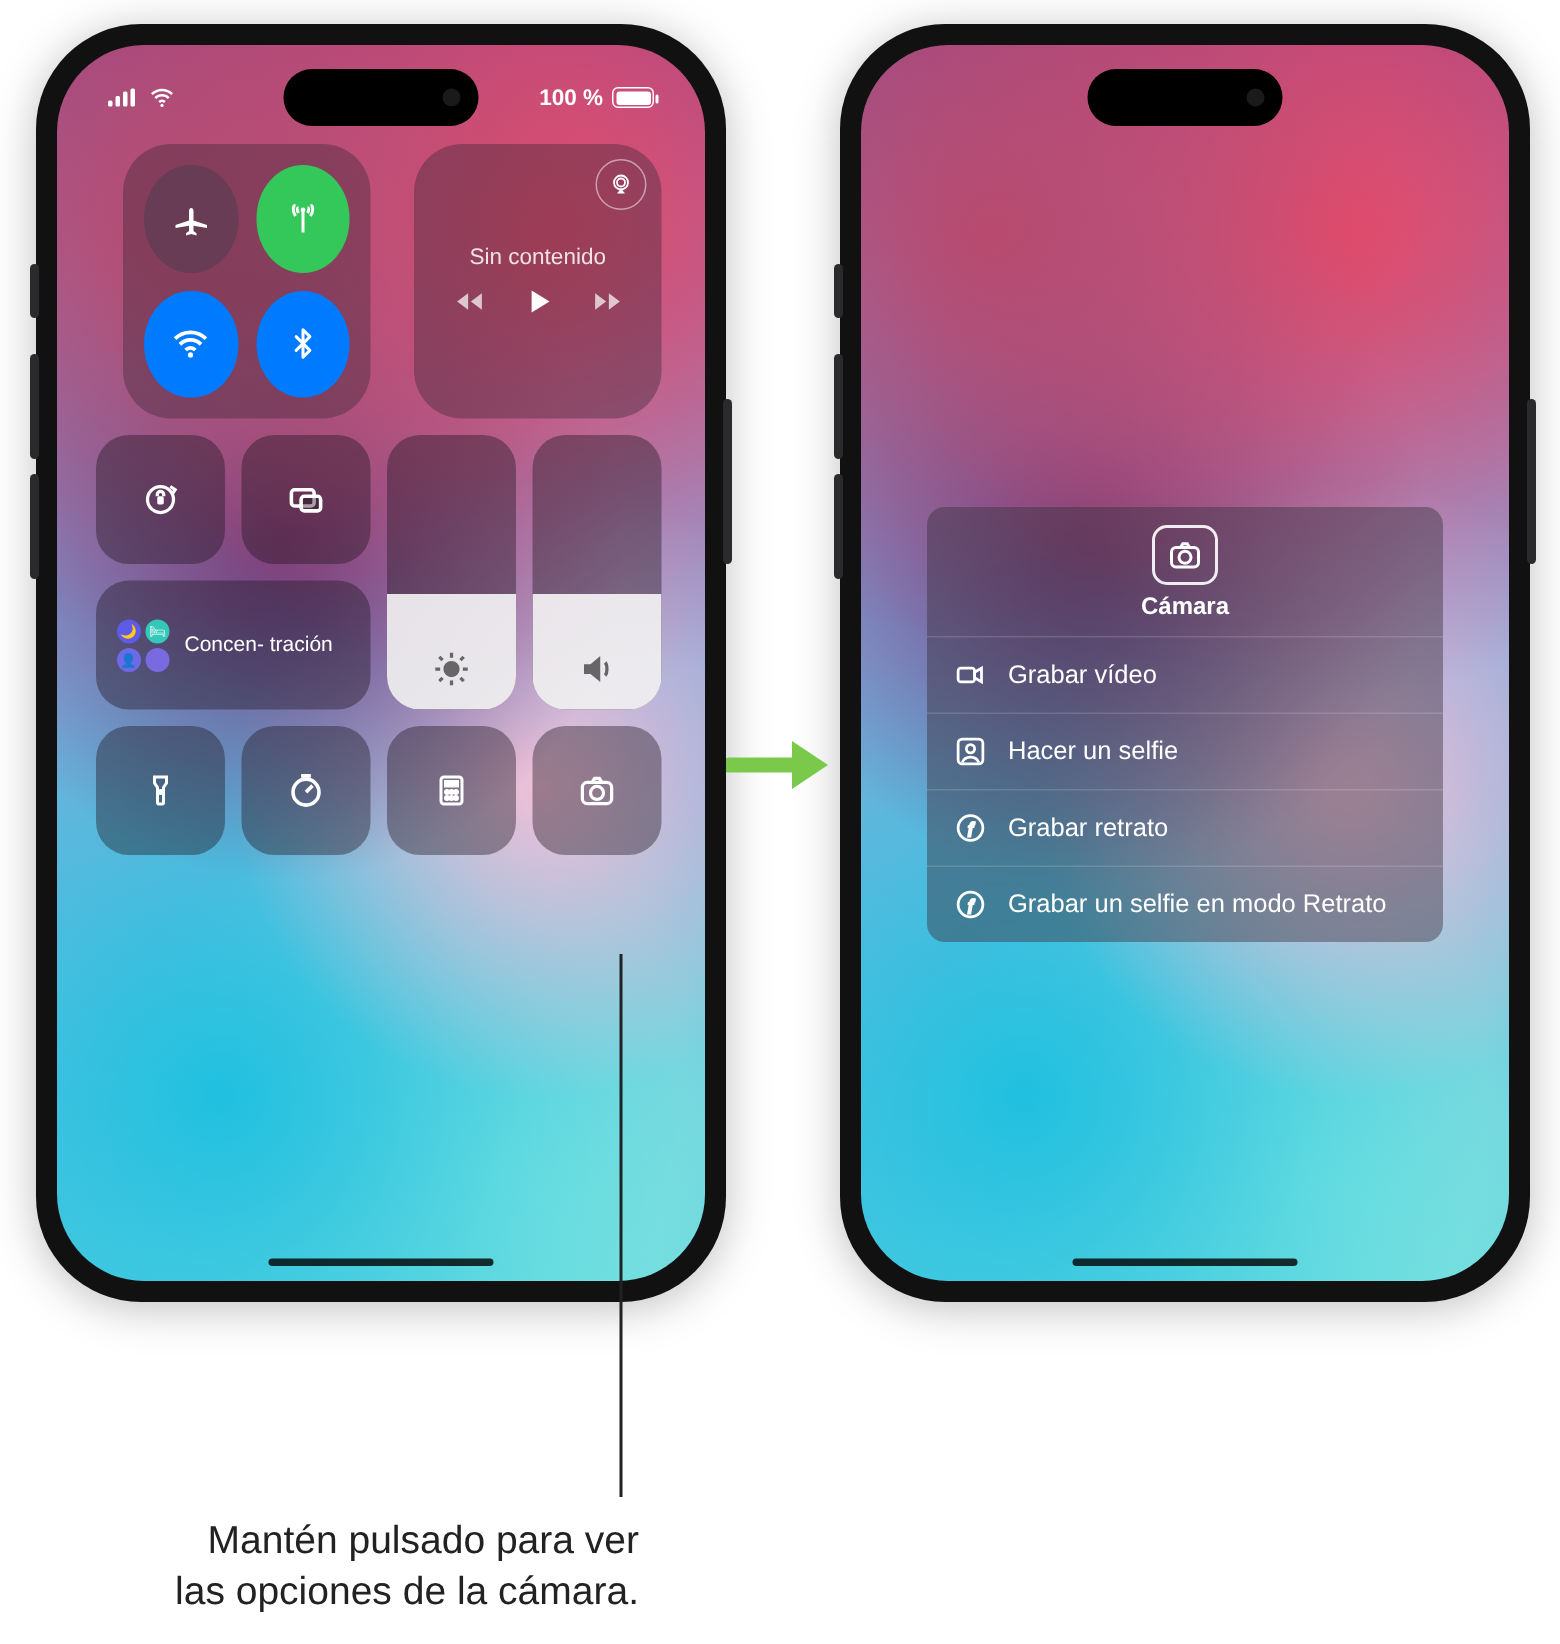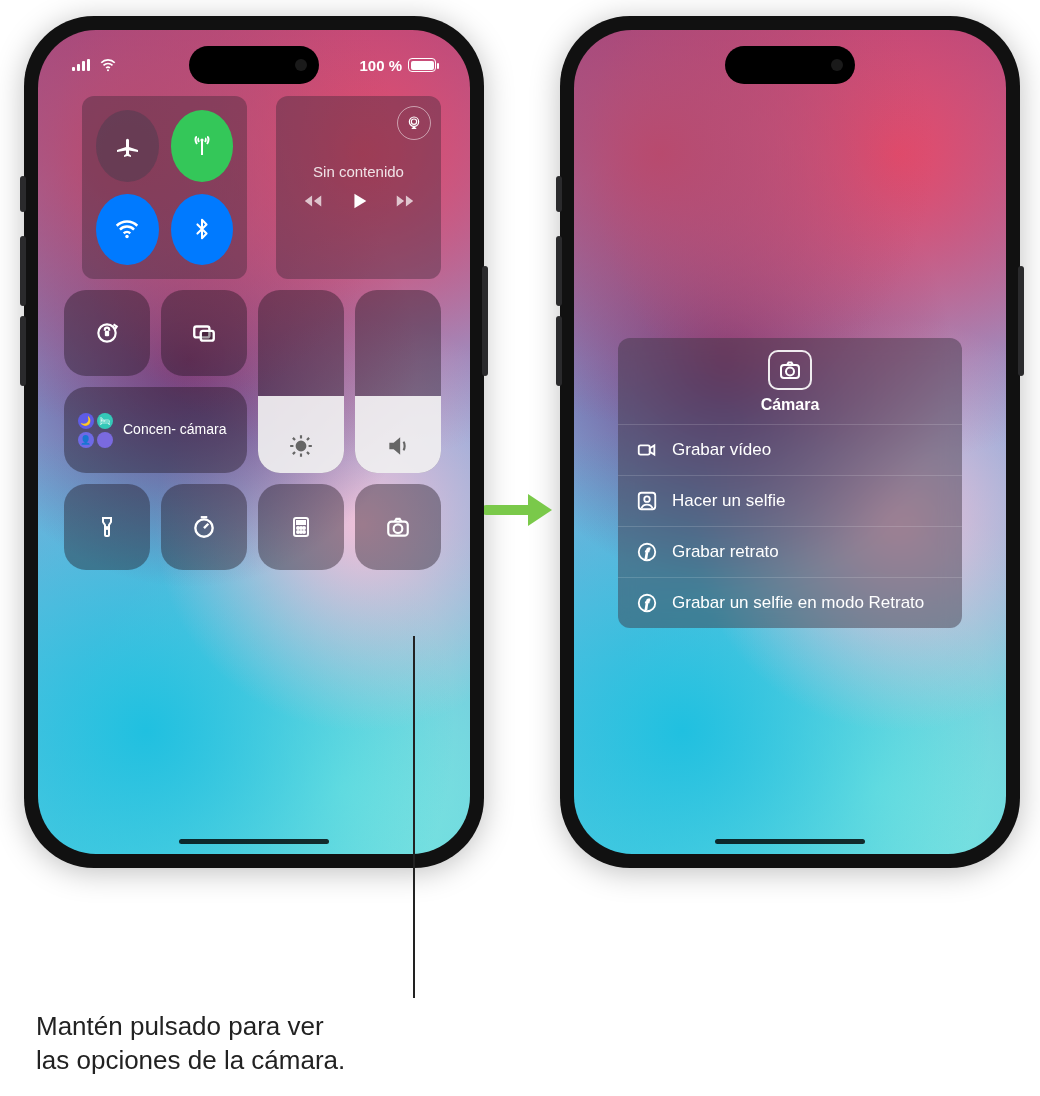--- a/index.html
+++ b/index.html
@@ -119,21 +119,21 @@
   .tile {
     border-radius: 22px;
     background: rgba(30,20,30,.40);
     display:flex;
     align-items:center;
     justify-content:center;
     color:#fff;
     position:relative;
   }
   .tile.glass { background: rgba(60,40,55,.40); }
-  .tile.big2 { grid-column: span 2; grid-row: span 2; border-radius: 12px; margin-left: 18px;}
+  .tile.big2 { grid-column: span 2; grid-row: span 2; border-radius: 32px; margin-left: 18px;}
   .tile.wide2 { grid-column: span 2; }
   .tile.tall2 { grid-row: span 2; }
   
   .conn {
     display:grid;
     grid-template-columns: 1fr 1fr;
     grid-template-rows: 1fr 1fr;
     gap: 12px;
     padding: 14px;
   }
@@ -235,20 +235,21 @@
     top: 636px;
     width: 1.5px;
     height: 362px;
     background:#222;
   }
   .callout-text {
     position:absolute;
     left: 36px;
     top: 1010px;
     width: 390px;
+    text-align:right;
     font-size: 26px;
     line-height: 1.3;
     color:#222;
     white-space: pre-line;
   }
   svg { display:block; }
 </style>
 </head>
 <body>
 
@@ -399,21 +400,21 @@
         </div>
 
         <div class="tile wide2 focus-tile">
           <div class="focus-icons">
             <span class="fi-moon">🌙</span>
             <span class="fi-bed">🛏</span>
             <span class="fi-per">👤</span>
             <span class="fi-extra"></span>
           </div>
           <div class="focus-label">Concen-
-cámara</div>
+tración</div>
         </div>
 
         <div class="tile">
           <span class="ic lg">
             <svg viewBox="0 0 24 24" width="24" height="24" fill="none" stroke="#fff" stroke-width="2">
                 <path d="M8 3h8v4l-2 3v10a1 1 0 01-1 1h-2a1 1 0 01-1-1V10L8 7V3z"></path>
                 <circle cx="12" cy="13" r="1" fill="#fff"></circle>
               </svg>
           </span>
         </div>

